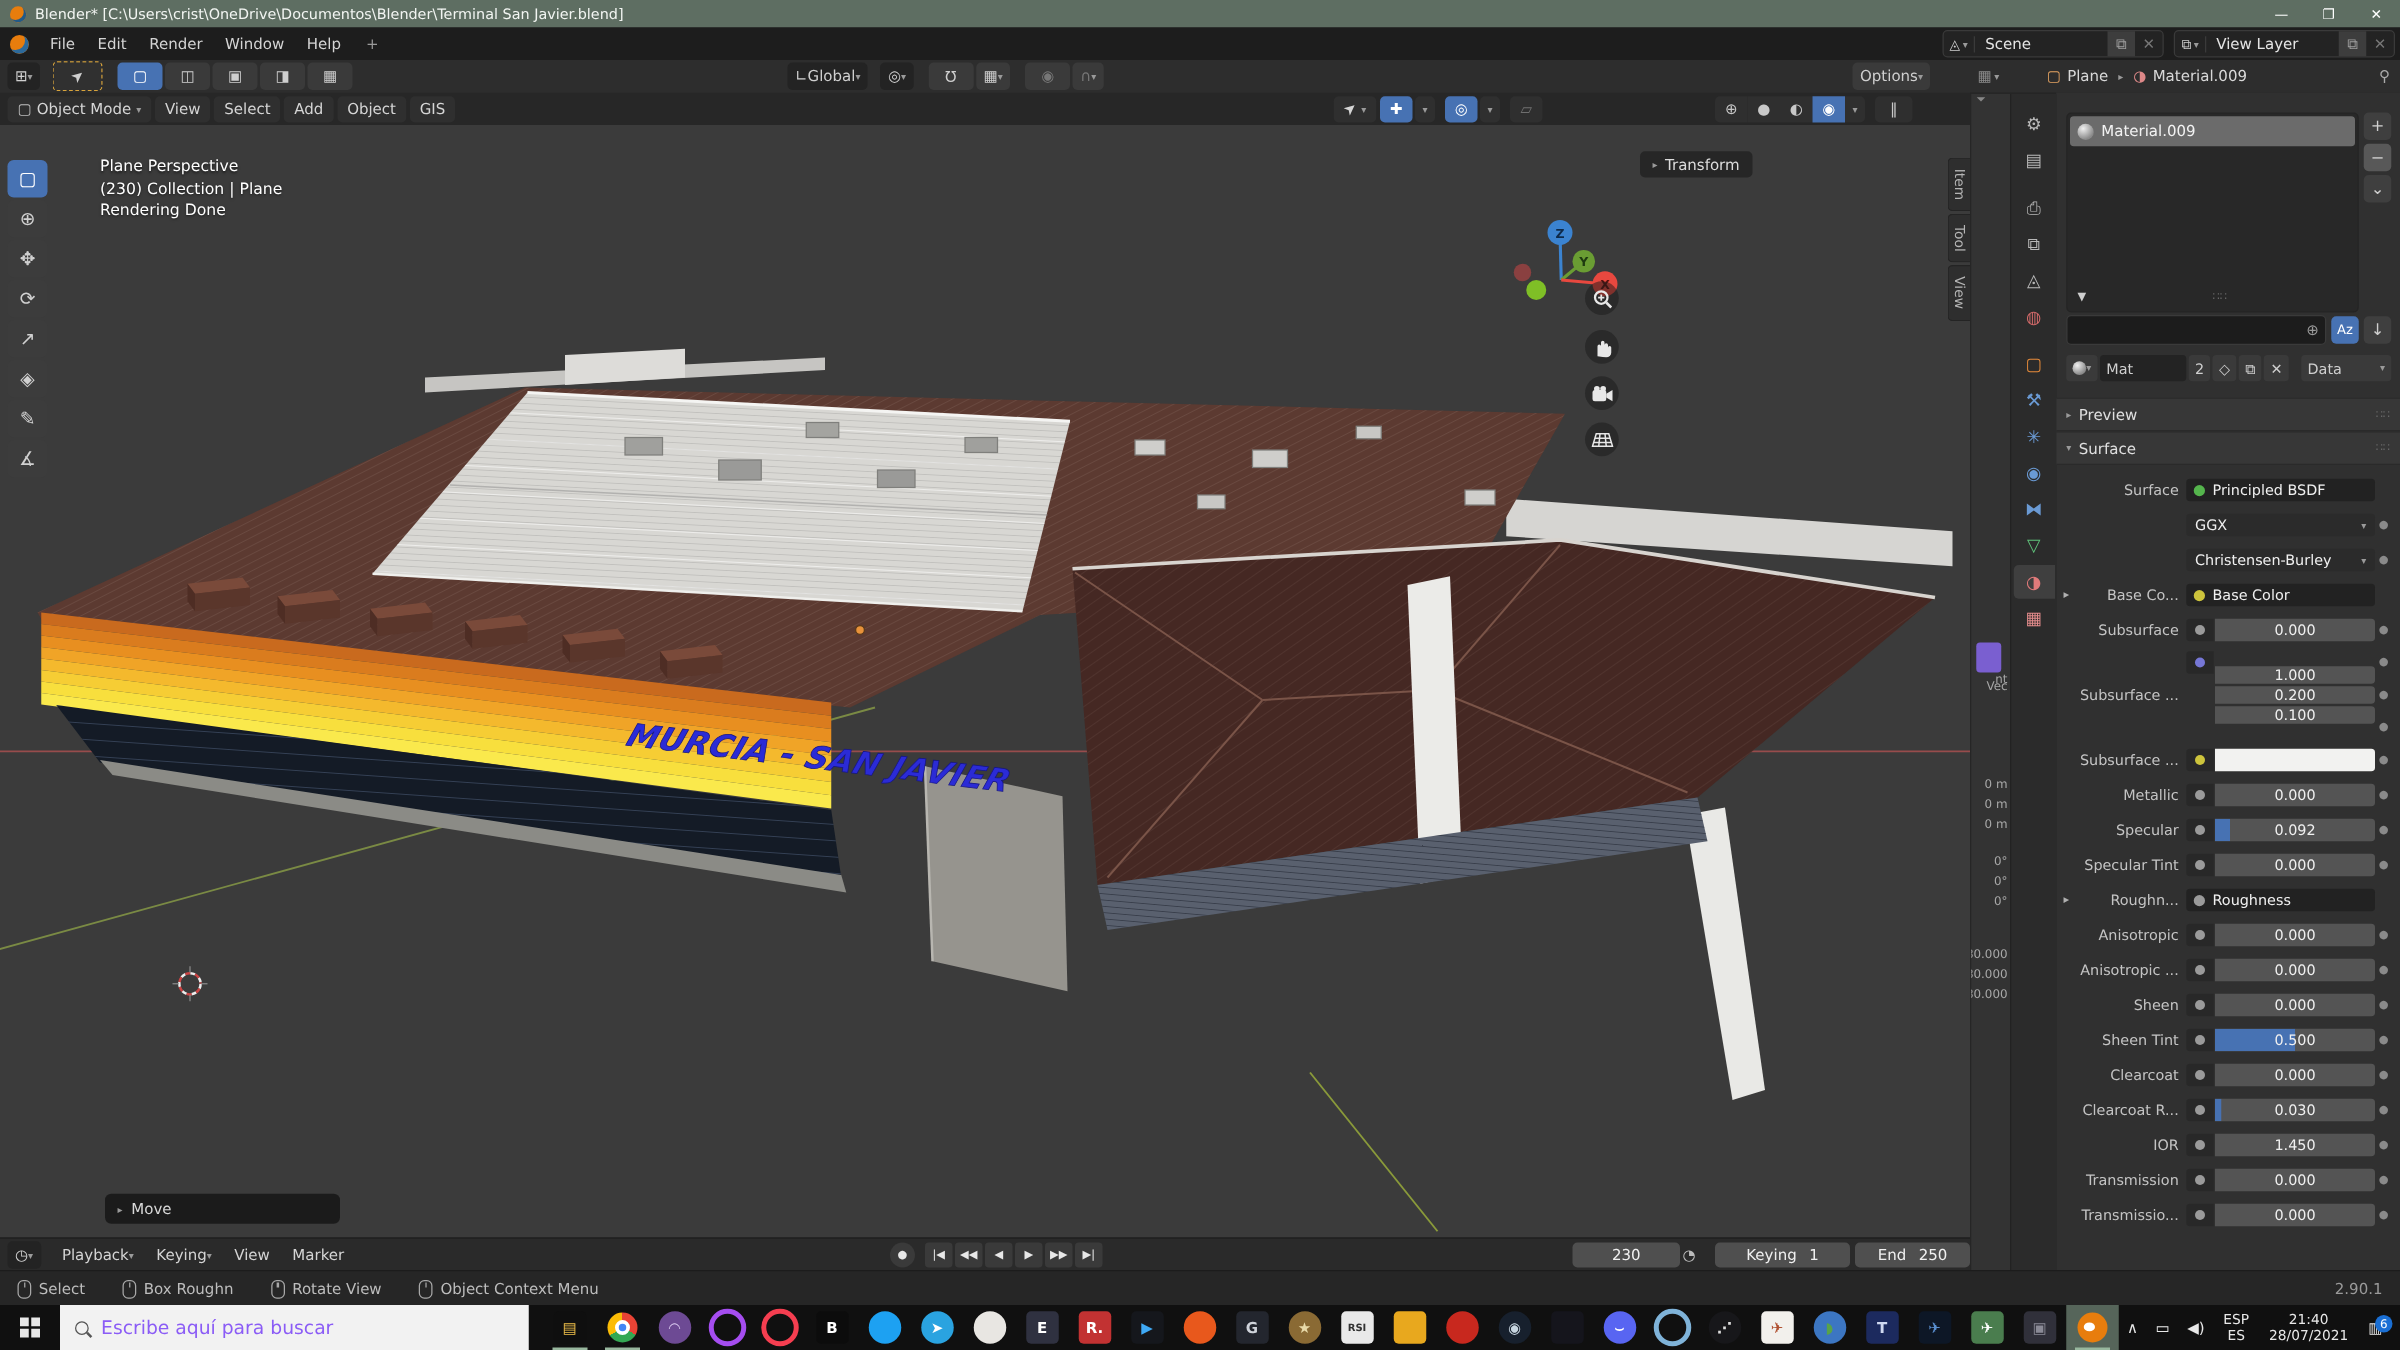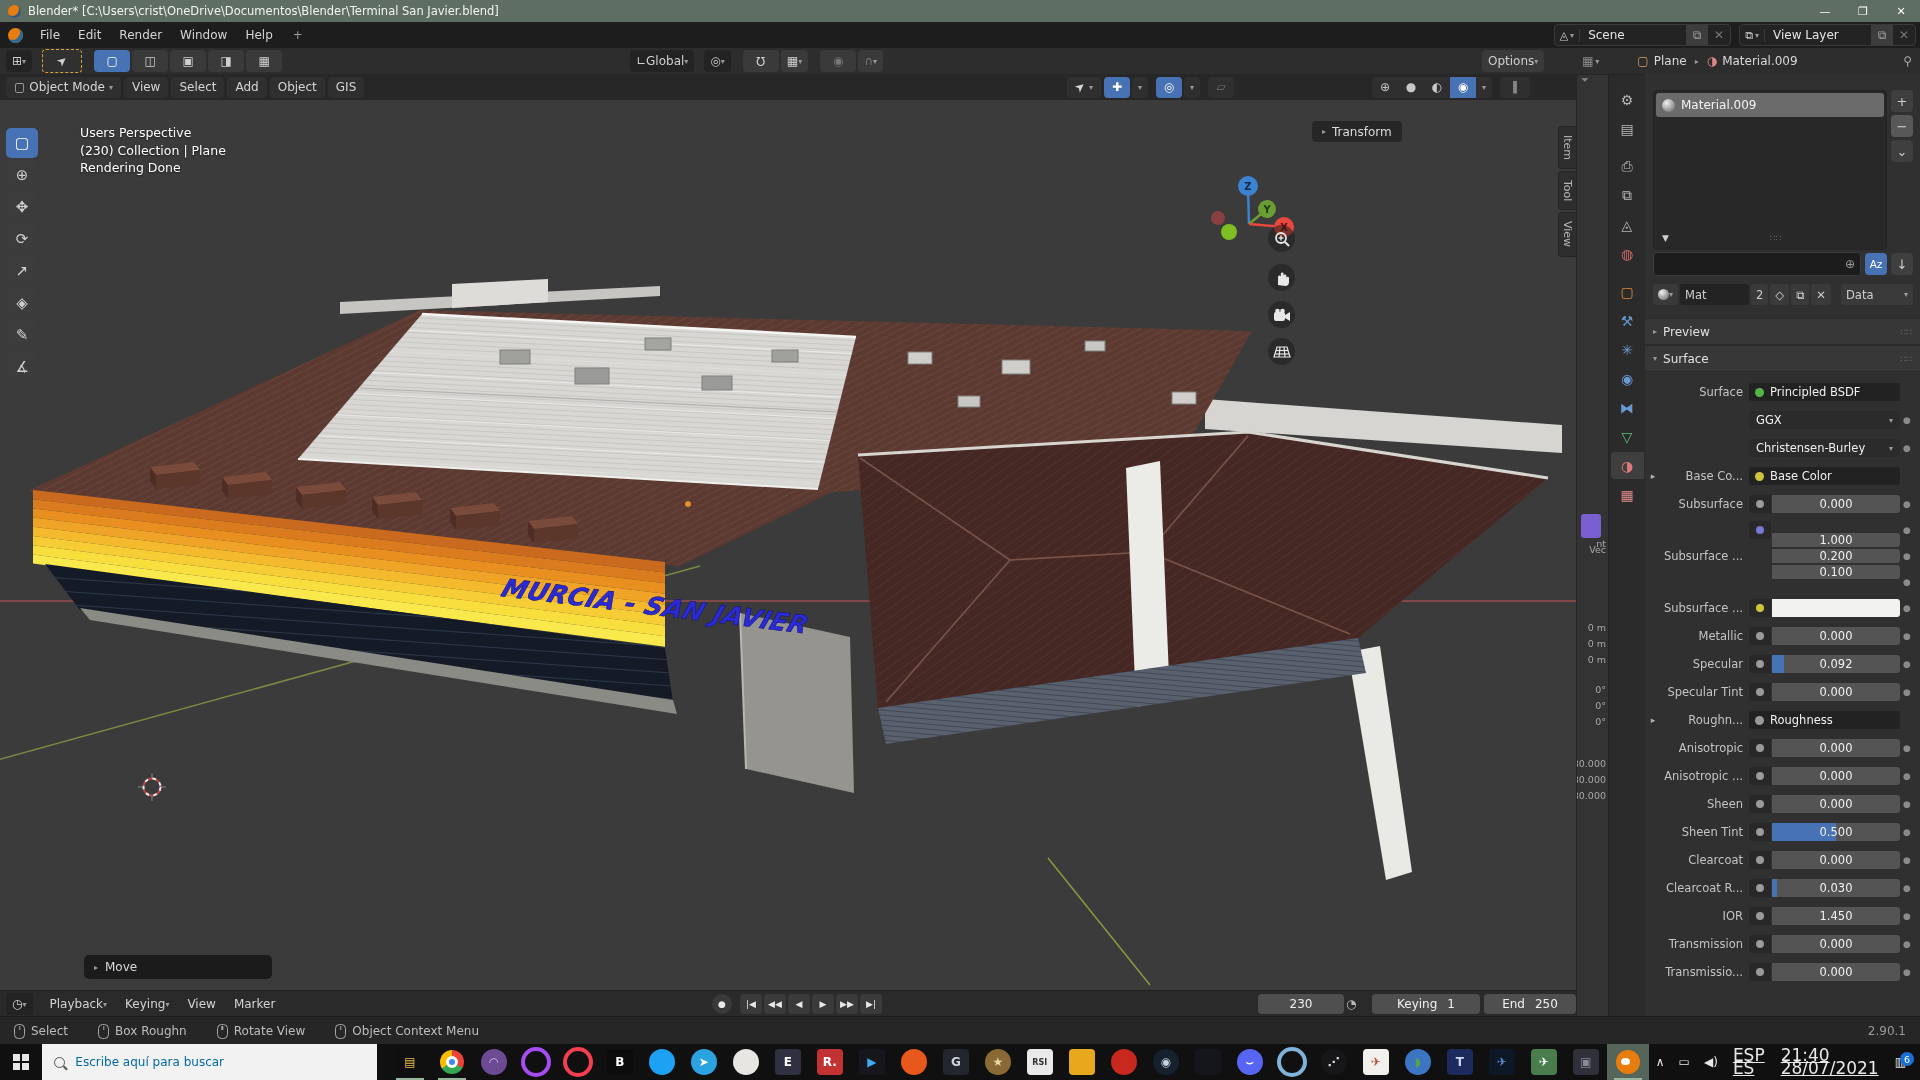--- a/index.html
+++ b/index.html
@@ -111,38 +111,38 @@
   
   #statusbar{left:0;top:1016px;width:1920px;height:28px;background:#262626;border-top:1px solid #1c1c1c;display:flex;align-items:center;color:#bdbdbd;}
   .mouse{width:9px;height:13px;border:1.4px solid #a8a8a8;border-radius:4.5px;position:relative;margin-right:6px;}
   .mouse:after{content:"";position:absolute;left:50%;top:1px;width:1.4px;height:4px;background:#a8a8a8;transform:translateX(-50%);}
   .hint{display:flex;align-items:center;margin-right:30px;}
   
   #taskbar{left:0;top:1044px;width:1920px;height:36px;background:#101010;display:flex;align-items:stretch;}
   #start-btn{width:48px;display:flex;align-items:center;justify-content:center;}
   #start-btn .winlogo{display:grid;grid-template-columns:7px 7px;grid-template-rows:7px 7px;gap:1.5px;}
   #start-btn .winlogo i{background:#e8e8e8;}
-  #search-box{width:352px;background:#f2f2f2;color:#0369a1;display:flex;align-items:center;gap:10px;padding:0 12px;font-size:12px;}
+  #search-box{width:352px;background:#f2f2f2;color:#8b5cf6;display:flex;align-items:center;gap:10px;padding:0 12px;font-size:15px;}
   .mag{width:9px;height:9px;border:1.6px solid #555;border-radius:50%;position:relative;flex:none;}
   .mag:after{content:"";position:absolute;width:5px;height:1.6px;background:#555;transform:rotate(45deg);left:8px;top:9px;}
   #apps{display:flex;align-items:center;margin-left:12px;}
   .app{width:42px;height:36px;display:flex;align-items:center;justify-content:center;position:relative;}
   .app .tile{width:26px;height:26px;display:flex;align-items:center;justify-content:center;font-size:12px;font-weight:bold;}
   .app .tile.circle{border-radius:50%;}
   .app .tile.square{border-radius:4px;}
   .app .runbar{position:absolute;bottom:0;left:7px;right:7px;height:2.5px;background:#98b79e;}
   .app.active-app{background:#56655a;}
   .chrome-ico{width:24px;height:24px;border-radius:50%;background:conic-gradient(#ea4335 0 33%,#34a853 33% 66%,#fbbc05 66% 100%);position:relative;}
   .chrome-ico:after{content:"";position:absolute;inset:6px;border-radius:50%;background:#4285f4;border:3px solid #fff;}
   .ring-ico{width:22px;height:22px;border-radius:50%;border-width:4px;border-style:solid;}
   .blender-ico{width:24px;height:24px;border-radius:50%;background:#e87d0d;position:relative;}
   .blender-ico:after{content:"";position:absolute;left:5px;top:8px;width:9px;height:7px;border-radius:50%;background:#fff;}
   #tray{margin-left:auto;display:flex;align-items:center;color:#e8e8e8;}
   .tray-item{padding:0 7px;font-size:12px;display:flex;align-items:center;justify-content:center;}
-  .tray-2line{font-size:17px;line-height:13px;text-align:left;padding:0 8px;text-decoration:underline;}
+  .tray-2line{font-size:11px;line-height:13px;text-align:center;padding:0 8px;}
   #notif{position:relative;padding:0 14px 0 8px;}
   #notif .badge{position:absolute;right:6px;bottom:3px;background:#1a6fd4;color:#fff;border-radius:50%;width:14px;height:14px;
                 font-size:9.5px;display:flex;align-items:center;justify-content:center;}
 </style>
 </head>
 <body>
 
 <div id="titlebar" class="abs">
   <span class="blogo"></span>
   <span>Blender* [C:\Users\crist\OneDrive\Documentos\Blender\Terminal San Javier.blend]</span>
@@ -391,21 +391,21 @@
       <span class="tool-btn">⊕</span>
       <span class="tool-btn">✥</span>
       <span class="tool-btn">⟳</span>
       <span class="tool-btn">↗</span>
       <span class="tool-btn">◈</span>
       <span class="tool-btn">✎</span>
       <span class="tool-btn">∡</span>
     </div>
 
   <div id="vp-text" class="abs">
-      <div>Users Perspective</div>
+      <div>Plane Perspective</div>
       <div>(230) Collection | Plane</div>
       <div>Rendering Done</div>
     </div>
 
   <div id="transform-pill" class="abs">
     <span class="carat">▸</span>
       <span>Transform</span>
   </div>
 
   <div id="side-tabs" class="abs">

